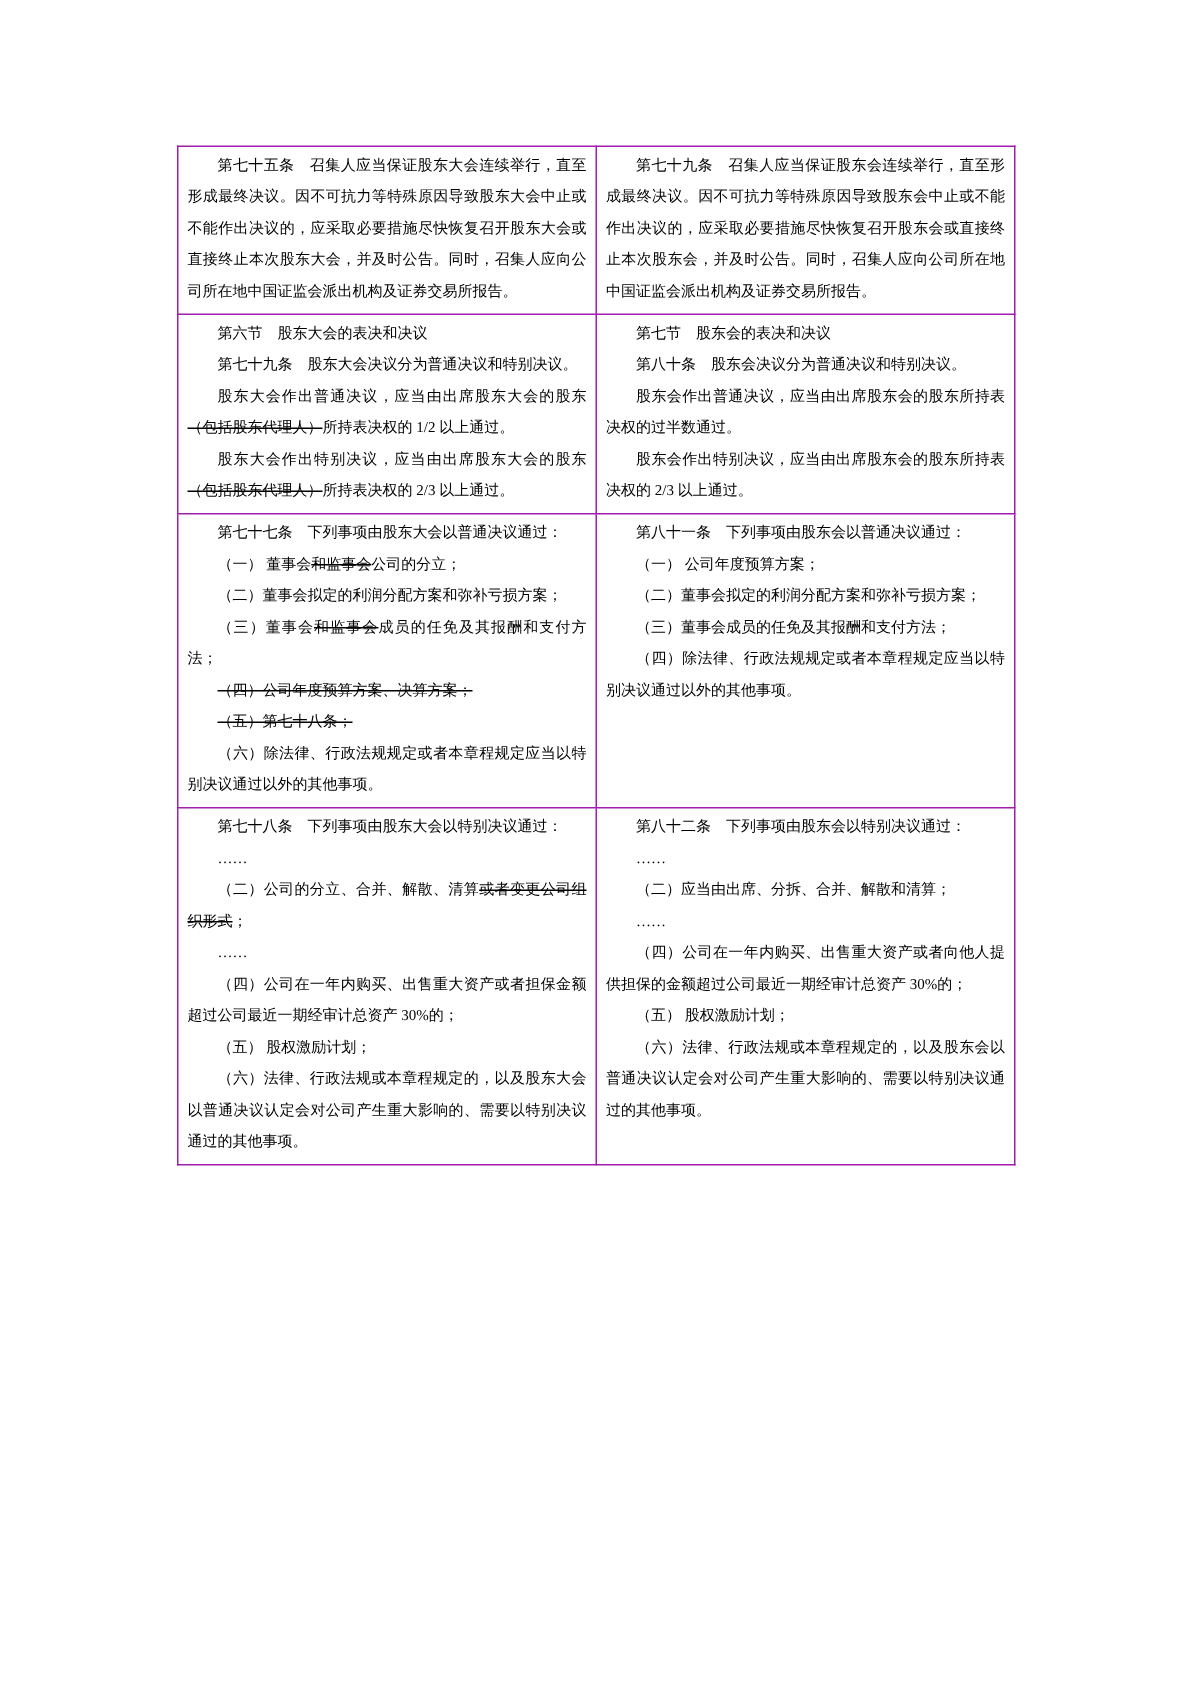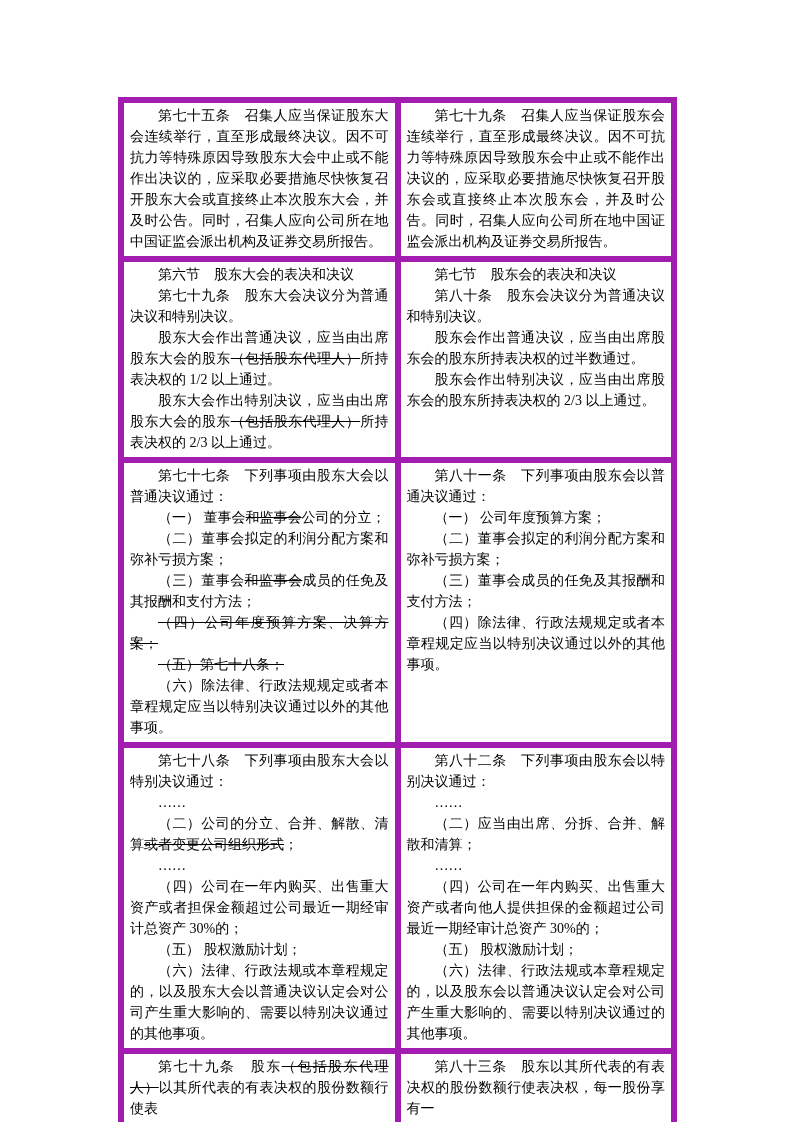--- a/index.html
+++ b/index.html
@@ -19,24 +19,24 @@
   table.cmp {
     position: absolute;
     left: 118px;
     top: 97px;
     width: 559px;
     border-collapse: collapse;
     table-layout: fixed;
   }
   table.cmp td {
     width: 50%;
-    border: 6px solid #a21caf;
+    border: 1px solid #a21caf;
     vertical-align: top;
     padding: 2px 6px 4px 6px;
-    font-size: 14px;
+    font-size: 10px;
     line-height: 21px;
     text-align: justify;
     color: #000000;
   }
   table.cmp p {
     margin: 0;
     text-indent: 2em;
     word-break: break-all;
   }
   .b { font-weight: normal; }
@@ -101,23 +101,15 @@
           <td>
             <p><span class="b">第八十二条</span><span>　下列事项由</span><span class="b">股东会</span><span>以特别决议通过：</span></p>
             <p><span>……</span></p>
             <p><span>（二）应当由出席、</span><span class="b">分拆、</span><span>合并、解散</span><span class="b">和</span><span>清算；</span></p>
             <p><span>……</span></p>
             <p><span>（四）公司在一年内购买、出售重大资产或者</span><span class="b">向他人提供担保的</span><span>金额超过公司最近一期经审计总资产 30%的；</span></p>
             <p><span>（五） 股权激励计划；</span></p>
             <p><span>（六）法律、行政法规或本章程规定的，以及</span><span class="b">股东会</span><span>以普通决议认定会对公司产生重大影响的、需要以特别决议通过的其他事项。</span></p>
           </td>
         </tr>
-        <tr>
-          <td>
-            <p><span>第七十九条　股东</span><span class="b s">（包括股东代理人）</span><span>以其所代表的有表决权的股份数额行使表</span></p>
-          </td>
-          <td>
-            <p><span class="b">第八十三条</span><span>　股东以其所代表的有表决权的股份数额行使表决权，每一股份享有一</span></p>
-          </td>
-        </tr>
       </tbody>
   </table>
 </div>
 
 </body></html>

